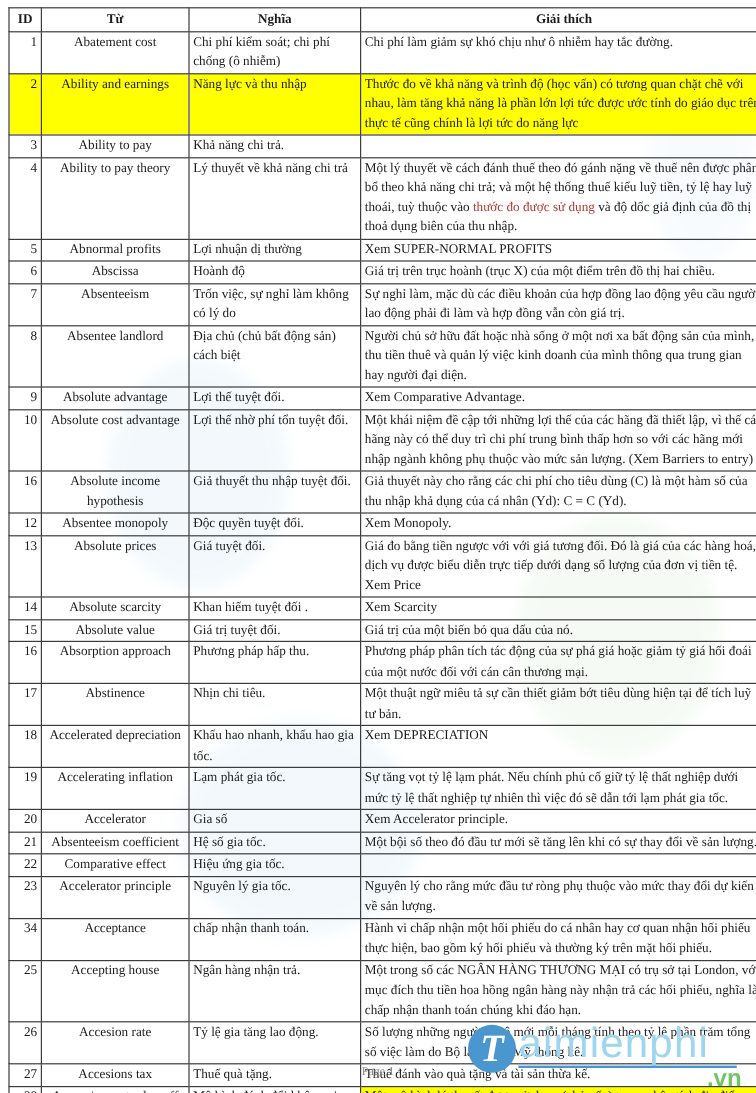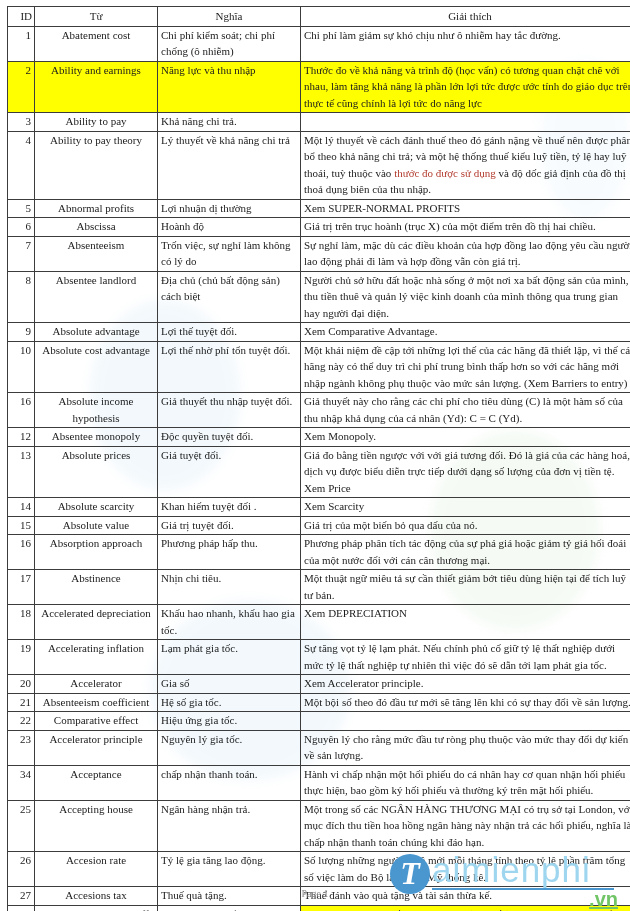--- a/index.html
+++ b/index.html
@@ -27,21 +27,21 @@
     line-height:1.5;
     color:#1c1c1c;
   }
   .glossary th,.glossary td{
     border:1px solid #3c3c3c;
     padding:0px 3px 1px 3px;
     vertical-align:top;
     overflow:hidden;
   }
   .glossary th{
-    font-weight:normal;
+    font-weight:bold;text-align:center;
     padding:1px 2px;
   }
   .col-id{width:22px;text-align:right;}
   .col-word{width:118px;text-align:center;}
   .col-meaning{width:138px;}
   .col-explanation{width:334px;}
   td.col-explanation{white-space:pre-line;}
   td.hl{background:var(--hl,#ffff00);}
   .red-text{color:var(--red,#b23b2e);}
 
@@ -67,21 +67,20 @@
     text-align:right;
   }
   .logo-line{
     position:absolute;left:42px;top:36px;width:182px;height:2px;
     background:var(--logoBlue,#4a97cf);
   }
   .logo-tld{
     position:absolute;right:2px;top:36px;
     font-size:20px;font-weight:bold;
     color:var(--logoGreen,#71c567);
-    text-decoration:underline;
   }
   .page-number{
     position:absolute;left:0;top:36px;width:630px;
     text-align:center;
     font-family:Liberation Serif, serif;
     font-size:10px;color:#8a8a8a;
   }
 </style>
 </head>
 <body>

